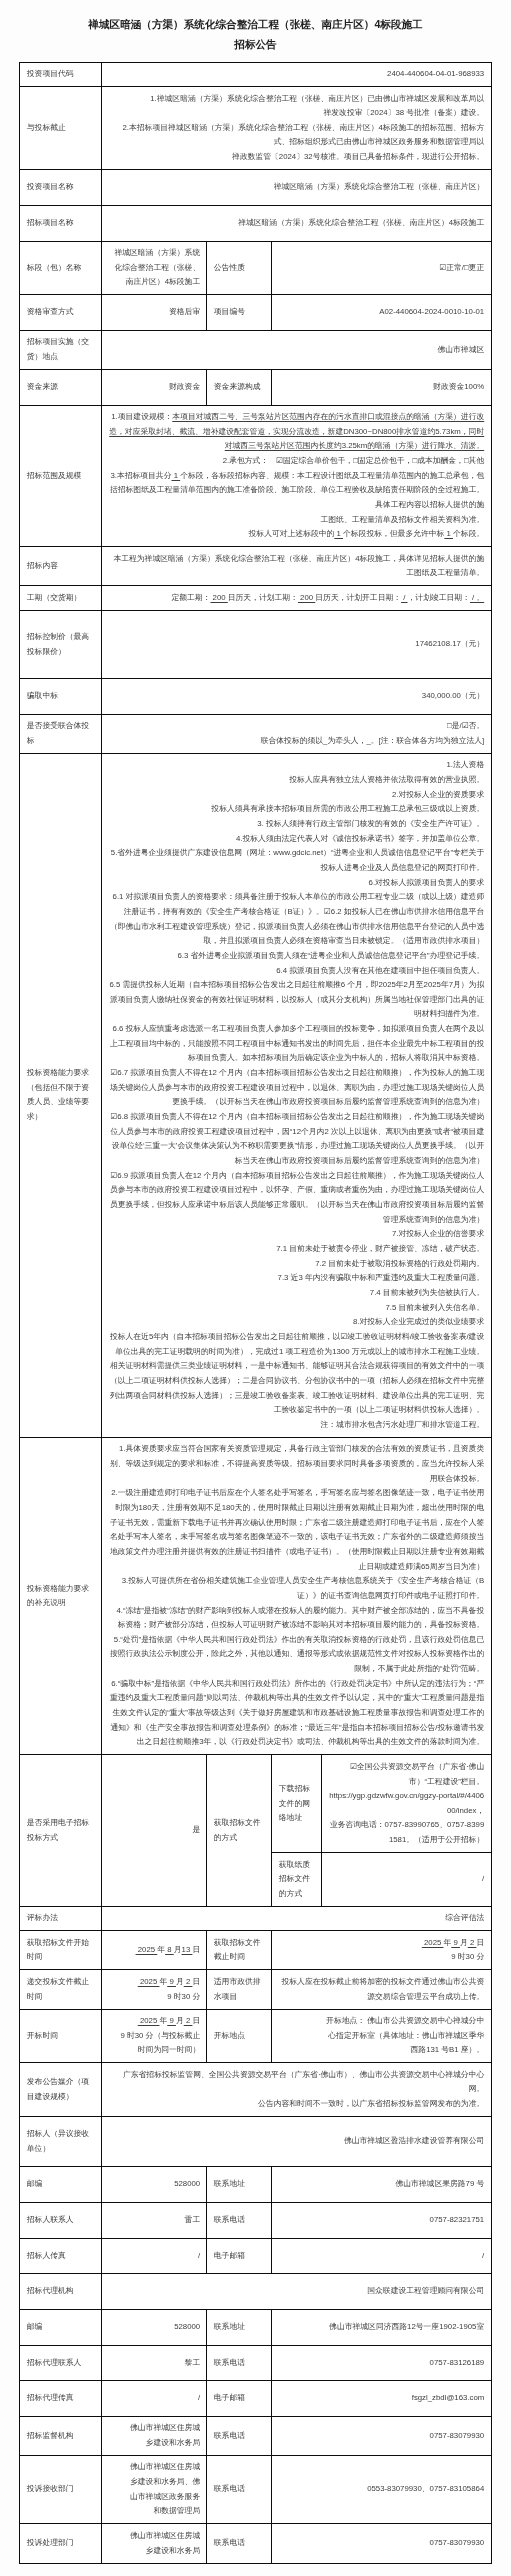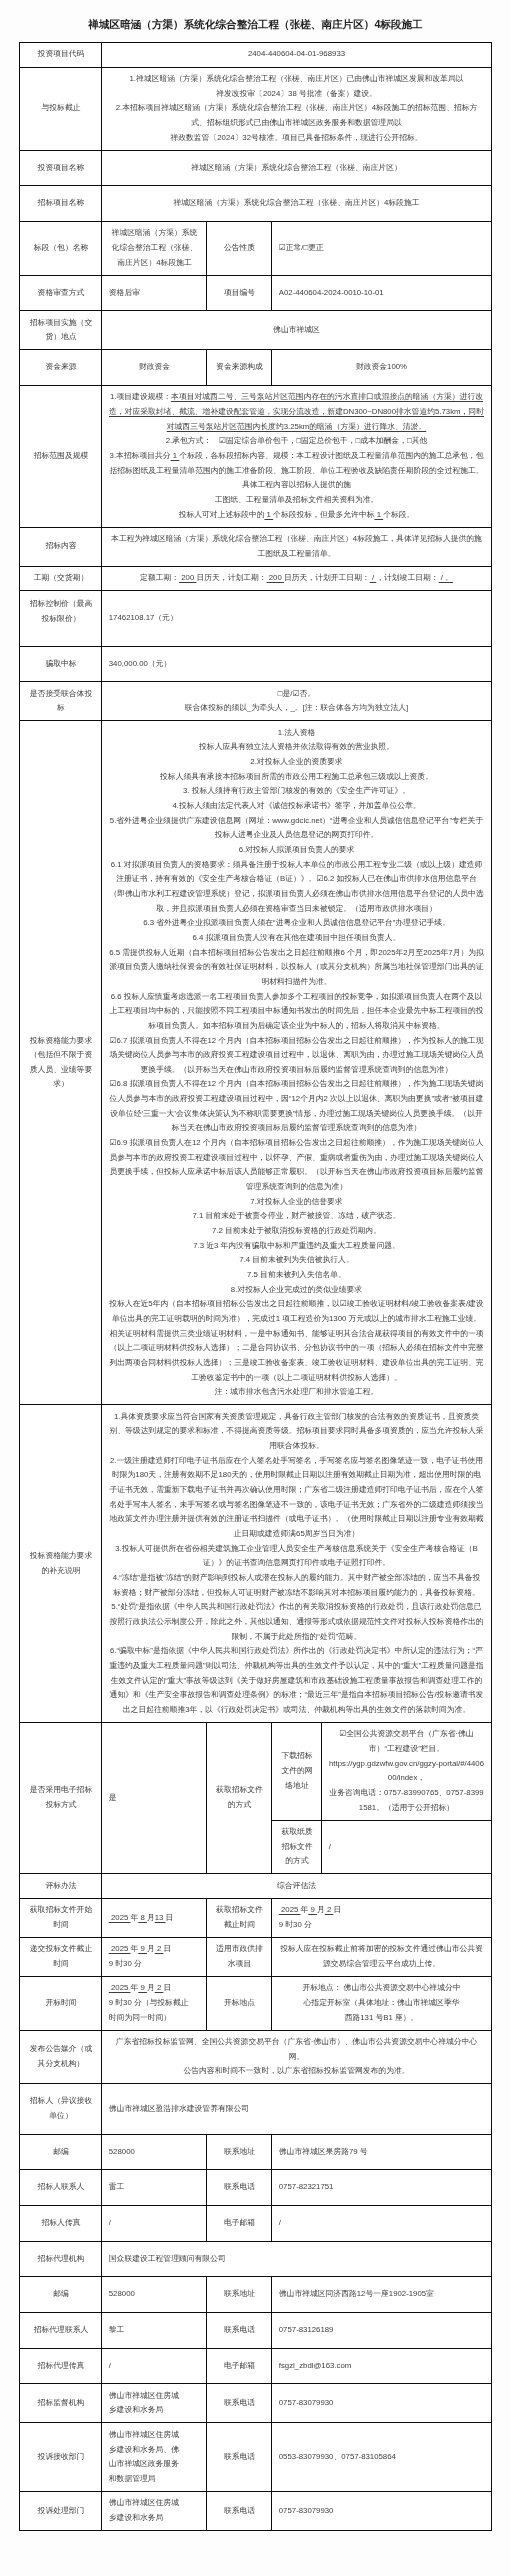--- a/index.html
+++ b/index.html
@@ -19,33 +19,34 @@
   }
   td{
     border:1.3px solid #0c0c0c;
     padding:4.4px 6.3px;
     font-size:7.8px;
     line-height:1.88;
     vertical-align:middle;
     word-break:break-all;
     overflow-wrap:anywhere;
   }
-  td.label{text-align:center;color:#3a3a3a;}
-  td.val{white-space:pre-wrap;text-align:center;}
-  td.center{text-align:left;}
+  td.label{color:#3a3a3a;}
+  td.val{white-space:pre-wrap;text-align:right;}
+  td.center{text-align:right;}
   .u{text-decoration:underline;text-underline-offset:1.9px;}
-  td.tall{padding-top:6px;padding-bottom:19px;}
+  td.tall{padding-top:19px;padding-bottom:19px;}
   td.semi-tall{padding-top:10px;padding-bottom:10px;}
 </style>
 </head>
 <body>
 
 <div class="page">
   <div class="doc-title">
     <div>禅城区暗涵（方渠）系统化综合整治工程（张槎、南庄片区）4标段施工</div>
+    <div>招标公告</div>
   </div>
 
   <table class="main">
     <colgroup>
       <col style="width:82px">
         <col style="width:105px">
         <col style="width:65px">
         <col style="width:50px">
         <col style="width:169px">
     </colgroup>
@@ -214,21 +215,21 @@
       <td class="val center"><span class="u"> 2025 </span><span>年</span><span class="u"> 9 </span><span>月</span><span class="u"> 2 </span><span>日
 9 时30 分（与投标截止
 时间为同一时间）</span></td>
       <td class="label">开标地点</td>
       <td class="val" colspan="2">开标地点： 佛山市公共资源交易中心禅城分中
 心指定开标室（具体地址：佛山市禅城区季华
 西路131 号B1 座）。</td>
     </tr>
 
     <tr>
-      <td class="label">发布公告媒介（或其分支机构）</td>
+      <td class="label">发布公告媒介（项目建设规模）</td>
       <td class="val" colspan="4">广东省招标投标监管网、全国公共资源交易平台（广东省·佛山市）、佛山市公共资源交易中心禅城分中心网。
 公告内容和时间不一致时，以广东省招标投标监管网发布的为准。</td>
     </tr>
 
     <tr>
       <td class="label semi-tall">招标人（异议接收单位）</td>
       <td class="val center" colspan="4">佛山市禅城区盈浩排水建设管养有限公司</td>
     </tr>
 
     <tr>

